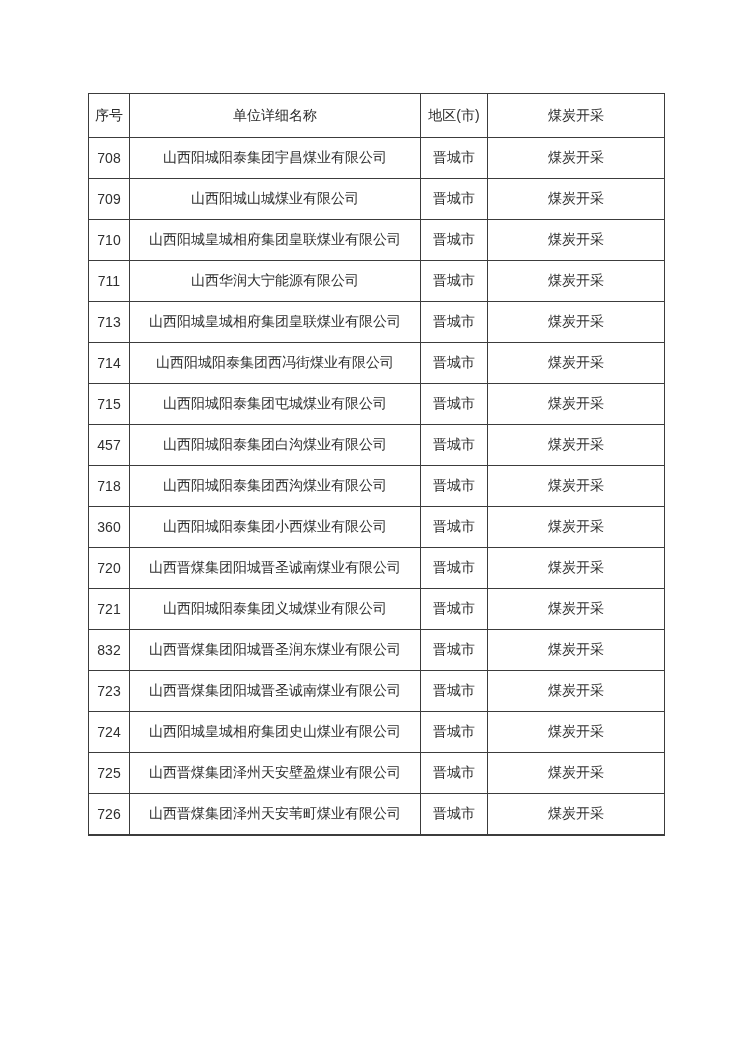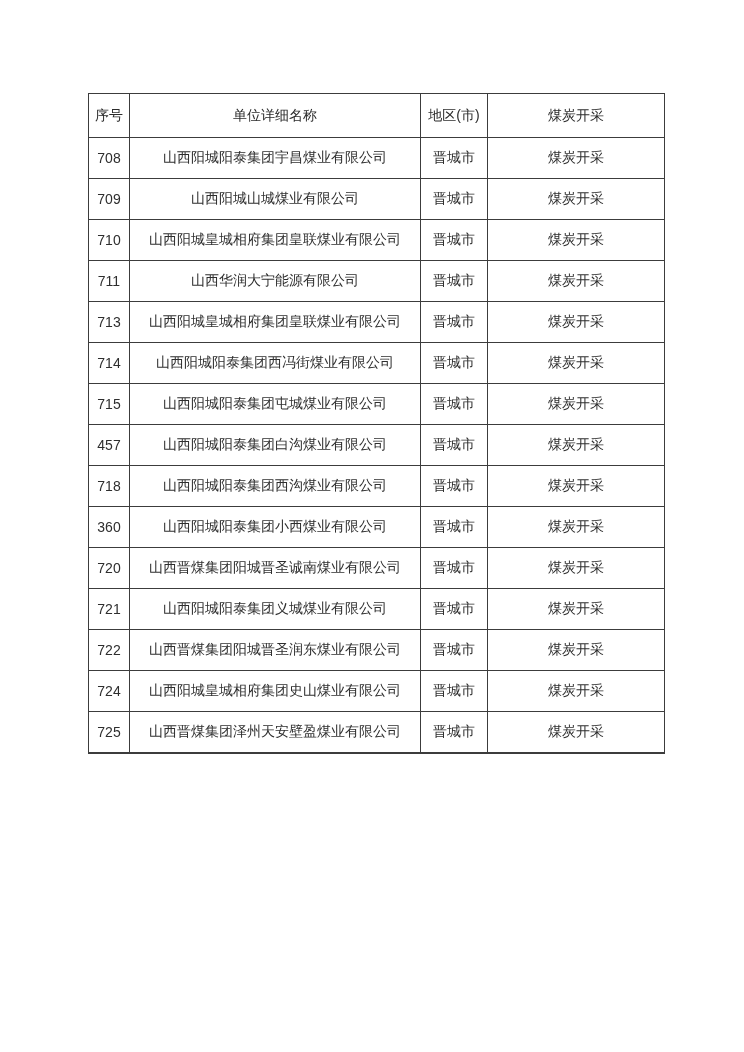--- a/index.html
+++ b/index.html
@@ -158,37 +158,49 @@
   </tr>
 
   <tr>
     <td>721</td>
     <td>山西阳城阳泰集团义城煤业有限公司</td>
     <td>晋城市</td>
     <td>煤炭开采</td>
   </tr>
 
   <tr>
-    <td>722</td>
+    <td>832</td>
     <td>山西晋煤集团阳城晋圣润东煤业有限公司</td>
     <td>晋城市</td>
     <td>煤炭开采</td>
   </tr>
 
+  <tr>
+    <td>723</td>
+    <td>山西晋煤集团阳城晋圣诚南煤业有限公司</td>
+    <td>晋城市</td>
+    <td>煤炭开采</td>
+  </tr>
 
   <tr>
     <td>724</td>
     <td>山西阳城皇城相府集团史山煤业有限公司</td>
     <td>晋城市</td>
     <td>煤炭开采</td>
   </tr>
 
   <tr>
     <td>725</td>
     <td>山西晋煤集团泽州天安壁盈煤业有限公司</td>
     <td>晋城市</td>
     <td>煤炭开采</td>
   </tr>
 
+  <tr>
+    <td>726</td>
+    <td>山西晋煤集团泽州天安苇町煤业有限公司</td>
+    <td>晋城市</td>
+    <td>煤炭开采</td>
+  </tr>
 
 </tbody>
   </table>
 </div>
 
 </body></html>

